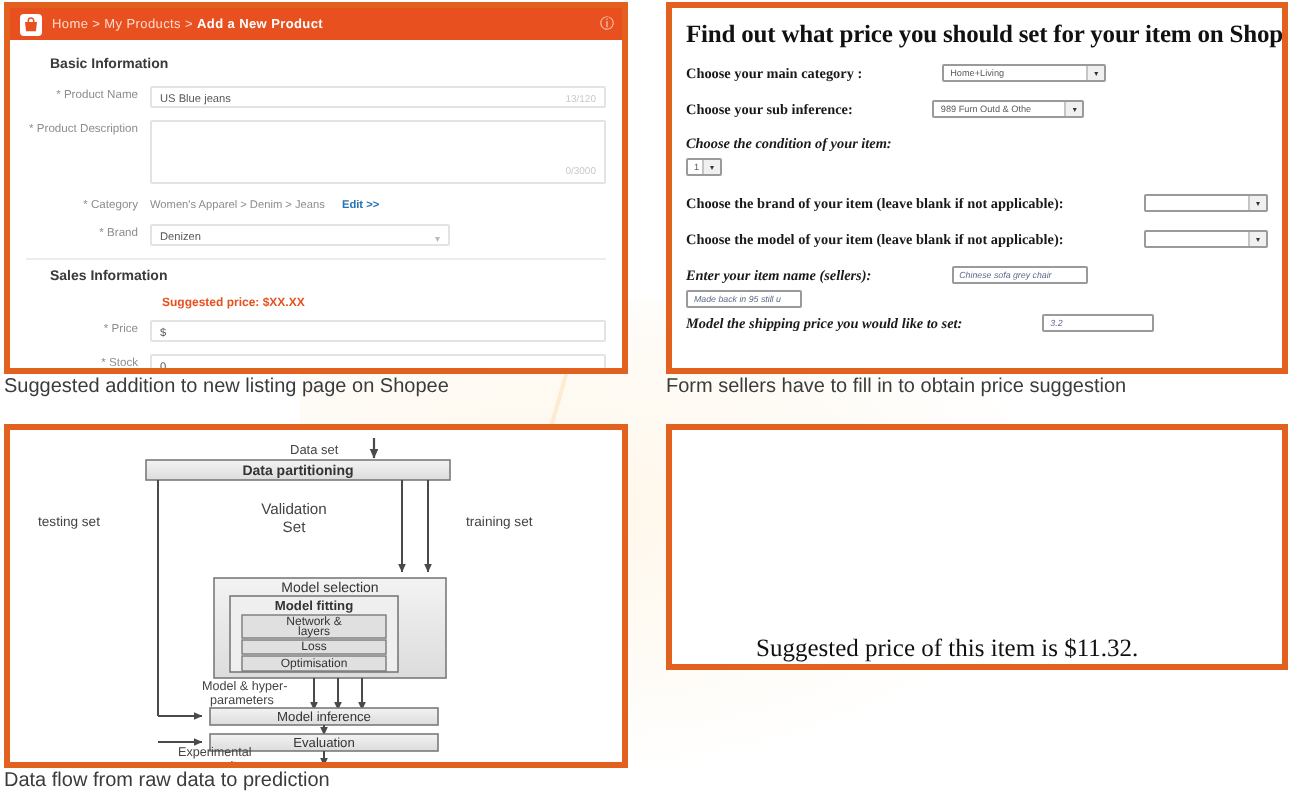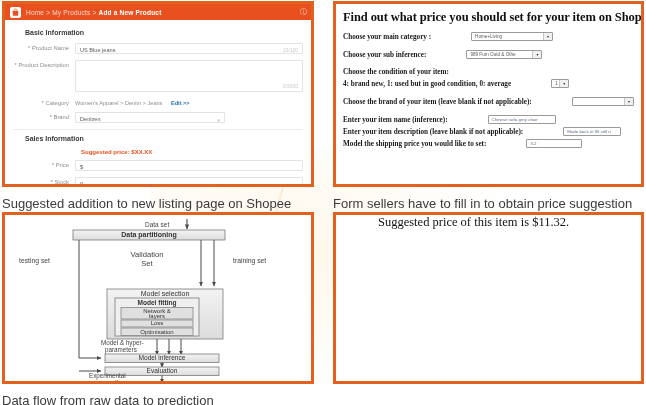--- a/index.html
+++ b/index.html
@@ -22,22 +22,22 @@
     position: absolute; left: 260px; top: 170px; width: 300px; height: 230px;
     border-left: 2px solid rgba(245,166,35,0.16);
     transform: rotate(16deg);
     pointer-events: none;
   }
 
   
   .quad { position: absolute; }
   .frame { border: 3px solid #E2611E; background: #fff; overflow: hidden; position: relative; }
   .caption {
-    font-size: 13px; color: #3b3b3b; line-height: 14px;
-    padding-top: 10px; white-space: nowrap;
+    font-size: 10px; color: #3b3b3b; line-height: 14px;
+    padding-top: 0; white-space: nowrap;
     font-family: "Liberation Sans", sans-serif;
   }
 
   
   #q-tl { left: 2px; top: 1px; width: 312px; }
   #q-tl .frame { height: 186px; }
   .shopee-bar {
     height: 16px; background: #E8501F; display: flex; align-items: center;
     padding: 0 5px; position: relative;
   }
@@ -84,21 +84,21 @@
 
   
   #q-tr { left: 333px; top: 1px; width: 311px; }
   #q-tr .frame { height: 186px; padding: 5px 7px; }
   .form-h1 {
     font-family: "Liberation Serif", serif;
     font-size: 12.5px; font-weight: bold; color: #111; margin: 1px 0 7px 0;
     white-space: nowrap; letter-spacing: -0.1px;
   }
   .form-line { display: flex; align-items: center; margin-bottom: 9px; white-space: nowrap; gap: 36px; }
-  .form-line.tight { margin-bottom: 3px; }
+  .form-line.tight { margin-bottom: 3px; font-style: italic; }
   .form-lab {
     font-family: "Liberation Serif", serif;
     font-size: 7.2px; font-weight: bold; color: #1a1a1a; margin-right: 4px;
   }
   .sel {
     border: 1px solid #9a9a9a; background: #fff; height: 9px;
     display: inline-flex; align-items: center; position: relative;
     font-size: 4.6px; color: #5a5a5a; padding: 0 12px 0 3px;
     white-space: nowrap; overflow: hidden; border-radius: 1px;
   }
@@ -117,21 +117,21 @@
 
   
   #q-bl { left: 2px; top: 212px; width: 312px; }
   #q-bl .frame { height: 172px; }
   .diag { position: absolute; inset: 0; border-radius: 20px; }
   .diag svg { display: block; width: 100%; height: 100%; }
 
   
   #q-br { left: 333px; top: 212px; width: 311px; }
   #q-br .frame {
-    height: 172px; display: flex; align-items: flex-start; justify-content: flex-start;
+    height: 123px; display: flex; align-items: flex-end; justify-content: flex-start;
   }
   .price-msg {
     font-family: "Liberation Serif", serif;
     font-size: 12.5px; color: #111; margin-left: 42px; white-space: nowrap;
   }
 </style>
 </head>
 <body>
 
 <div class="page">
@@ -248,45 +248,50 @@
           <span>989 Furn Outd &amp; Othe</span>
           <span class="arrow">▾</span>
         </span>
       </div>
 
 
       <div class="form-line tight">
         <span class="form-lab">Choose the condition of your item:</span>
       </div>
       <div class="form-line">
-        <span class="form-lab">4: brand new, 1: used but in good condition, 0: average</span>
         <span class="sel" style="width:18px">
           <span>1</span>
           <span class="arrow">▾</span>
         </span>
       </div>
 
       <div class="form-line">
         <span class="form-lab">Choose the brand of your item (leave blank if not applicable):</span>
         <span class="sel" style="width:118px">
           <span></span>
           <span class="arrow">▾</span>
         </span>
       </div>
 
+      <div class="form-line">
+        <span class="form-lab">Choose the model of your item (leave blank if not applicable):</span>
+        <span class="sel" style="width:122px">
+          <span></span>
+          <span class="arrow">▾</span>
+        </span>
+      </div>
 
       <div class="form-line tight">
-        <span class="form-lab">Enter your item name (inference):</span>
+        <span class="form-lab">Enter your item name (sellers):</span>
         <span class="txt" style="width:68px">
           <span>Chinese sofa grey chair</span>
         </span>
       </div>
 
       <div class="form-line tight">
-        <span class="form-lab">Enter your item description (leave blank if not applicable):</span>
         <span class="txt" style="width:58px">
           <span>Made back in 95 still u</span>
         </span>
       </div>
 
       <div class="form-line tight">
         <span class="form-lab">Model the shipping price you would like to set:</span>
         <span class="txt" style="width:56px">
           <span>3.2</span>
         </span>

